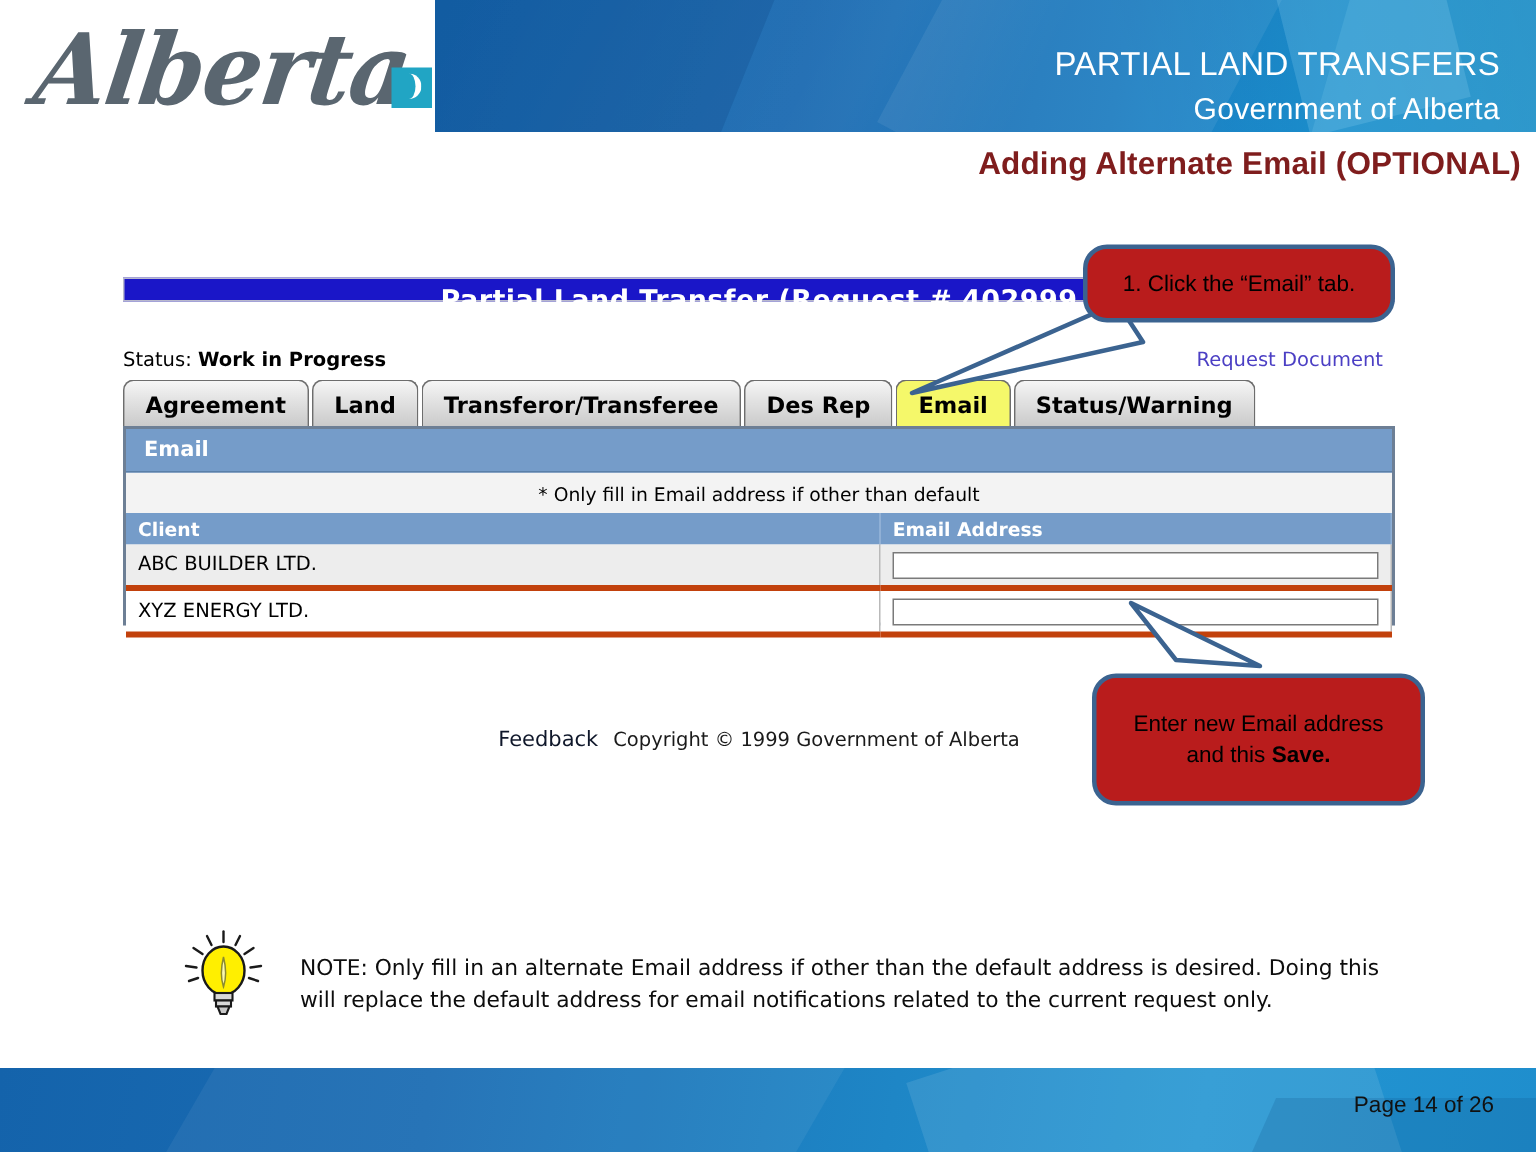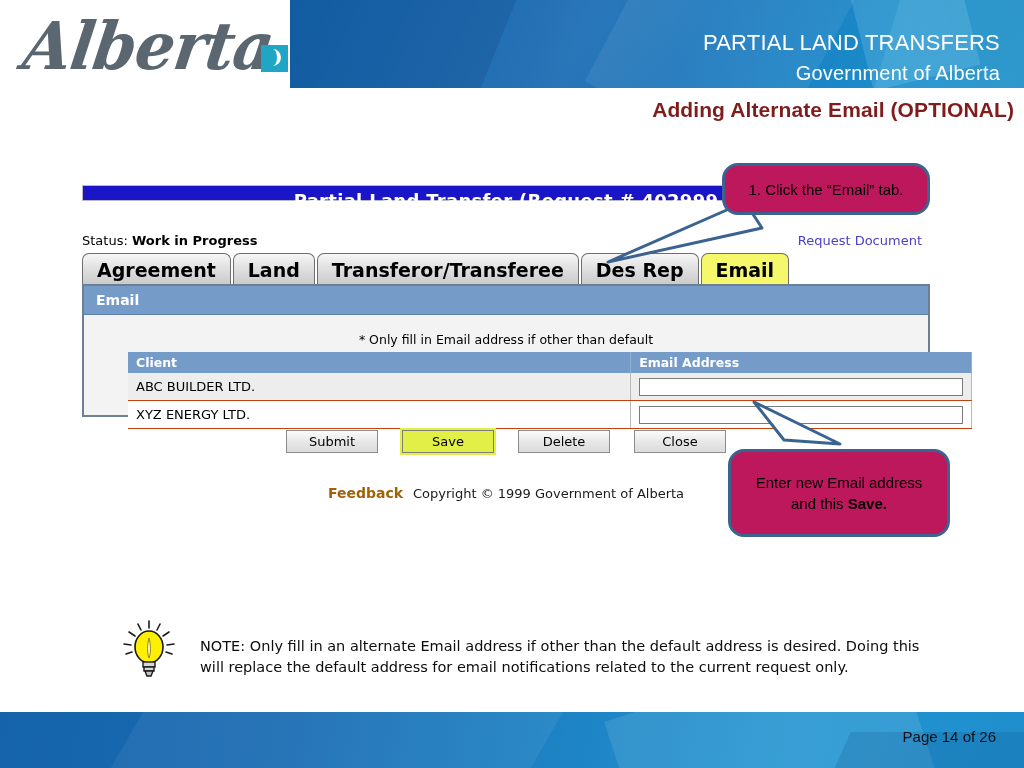--- a/index.html
+++ b/index.html
@@ -97,21 +97,21 @@
     font-size:13px;font-weight:400;color:#4b3fc4;
     font-family:"DejaVu Sans", sans-serif;white-space:nowrap;
     cursor:pointer;
   }
 
   
   #tab-row{position:absolute;left:0;top:68px;height:32px;display:flex;align-items:flex-end;}
   .tab{
     height:32px;box-sizing:border-box;
     display:flex;align-items:center;justify-content:center;
-    font-size:19px;font-weight:700;color:#000000;
+    font-size:15px;font-weight:700;color:#000000;
     font-family:"DejaVu Sans", sans-serif;
     border:1px solid #6d6d6d;border-bottom:none;
     border-radius:7px 7px 0 0;
     background:linear-gradient(#f6f6f6 0%, #e4e4e4 38%, #c9c9c9 100%);
     padding:0 14px;margin-right:2px;cursor:pointer;white-space:nowrap;
   }
   .tab.tab-active{
     background:#f5f86a;
     border-color:#6d6d6d;
   }
@@ -124,34 +124,34 @@
   #panel-header{
     height:28px;background:#759cc9;
     display:flex;align-items:center;
     border-bottom:1px solid #5a7fa8;
   }
   #panel-header-title{
     color:#ffffff;font-size:14px;font-weight:700;padding-left:12px;
     font-family:"DejaVu Sans", sans-serif;
   }
   #panel-hint{
-    text-align:center;font-size:12.5px;color:#000000;padding:17px 0 5px 0;
-    font-family:"DejaVu Sans", sans-serif;
-  }
-  #email-table{width:100%;border-collapse:collapse;table-layout:fixed;margin-left:44px;}
+    text-align:center;font-size:12.5px;color:#000000;padding:7px 0 5px 0;
+    font-family:"DejaVu Sans", sans-serif;
+  }
+  #email-table{width:100%;border-collapse:collapse;table-layout:fixed;}
   #email-table th{
     background:#759cc9;color:#ffffff;font-size:12.5px;font-weight:700;
     text-align:left;padding:3px 8px;
     font-family:"DejaVu Sans", sans-serif;
     border-right:1px solid #8fb0d6;
   }
   #email-table td{
     font-size:13px;color:#000000;padding:3px 8px;
     font-family:"DejaVu Sans", sans-serif;
-    border-bottom:1px solid #c2410c;
+    border-bottom:4px solid #c2410c;
     border-right:1px solid #b9b9b9;
     height:21px;
   }
   #email-table tr.row-alt td{background:#ececec;}
   #email-table tr td{background:#ffffff;}
   #email-table tr.row-alt td{background:#ededed;}
   .col-client{width:60%;}
   .col-email{width:40%;}
   .email-input{
     width:100%;box-sizing:border-box;height:18px;
@@ -178,27 +178,27 @@
   .app-button.btn-highlight{
     background:#e2ef46;border-color:#7d7d7d;
     box-shadow:0 0 0 2px #e2ef46;
   }
 
   #app-footer{
     position:absolute;left:0;right:0;top:300px;
     display:flex;justify-content:center;align-items:baseline;gap:10px;
     font-family:"DejaVu Sans", sans-serif;
   }
-  #feedback-link{font-size:14px;font-weight:700;color:#a16207;cursor:pointer;}
+  #feedback-link{font-size:14px;font-weight:400;color:#0f172a;cursor:pointer;}
   #copyright-text{font-size:13px;color:#1a1a1a;}
 
   
   .callout{
     position:absolute;
-    background:#be185d;border:3px solid #3b6390;border-radius:16px;
+    background:#b91c1c;border:3px solid #3b6390;border-radius:16px;
     display:flex;align-items:center;justify-content:center;
     text-align:center;color:#000000;
     font-family:"Liberation Sans", sans-serif;
     box-sizing:border-box;
   }
   #callout-one{left:722px;top:163px;width:208px;height:52px;font-size:15px;}
   #callout-two{left:728px;top:433px;width:222px;height:88px;font-size:15px;line-height:21px;margin-top:16px;}
   .callout-tail{position:absolute;}
 
   
@@ -264,20 +264,21 @@
   </div>
 
   <div id="request-document-link">Request Document</div>
 
   <div id="tab-row">
     <div class="tab">Agreement</div>
     <div class="tab">Land</div>
     <div class="tab">Transferor/Transferee</div>
     <div class="tab">Des Rep</div>
     <div class="tab tab-active">Email</div>
+    <div class="tab">Status/Warning</div>
   </div>
 
   <div id="email-panel">
     <div id="panel-header">
       <span id="panel-header-title">Email</span>
     </div>
     <div id="panel-hint">* Only fill in Email address if other than default</div>
     <table id="email-table">
       <thead>
         <tr>
@@ -295,26 +296,20 @@
         <tr>
           <td>XYZ ENERGY LTD.</td>
           <td class="cell-input">
             <input class="email-input" type="text" value="" style="">
           </td>
         </tr>
       </tbody>
     </table>
   </div>
 
-  <div id="button-row">
-    <div class="app-button">Submit</div>
-    <div class="app-button btn-highlight">Save</div>
-    <div class="app-button">Delete</div>
-    <div class="app-button">Close</div>
-  </div>
 
   <div id="app-footer">
     <span id="feedback-link">Feedback</span>
     <span id="copyright-text">Copyright © 1999 Government of Alberta</span>
   </div>
 </div>
 
 <svg class="callout-tail" style="left:600px;top:200px;width:180px;height:70px;" viewBox="0 0 180 70">
   <polygon points="145,2 162,28 8,62" fill="#ffffff" stroke="#3b6390" stroke-width="3" stroke-linejoin="round"></polygon>
 </svg>

